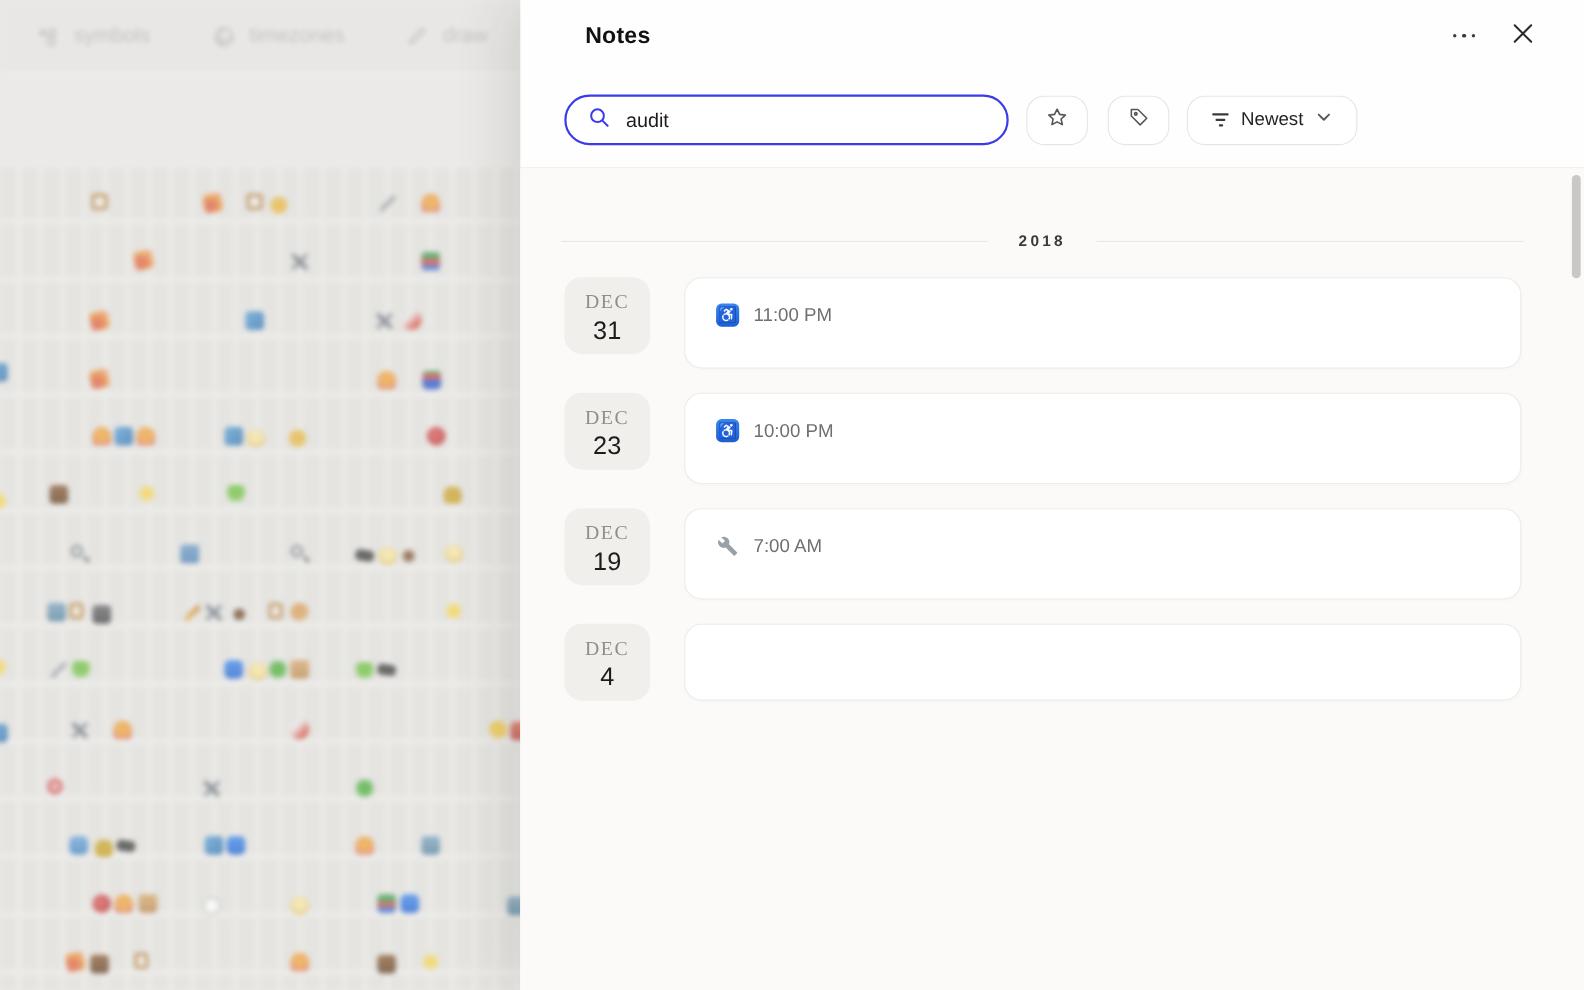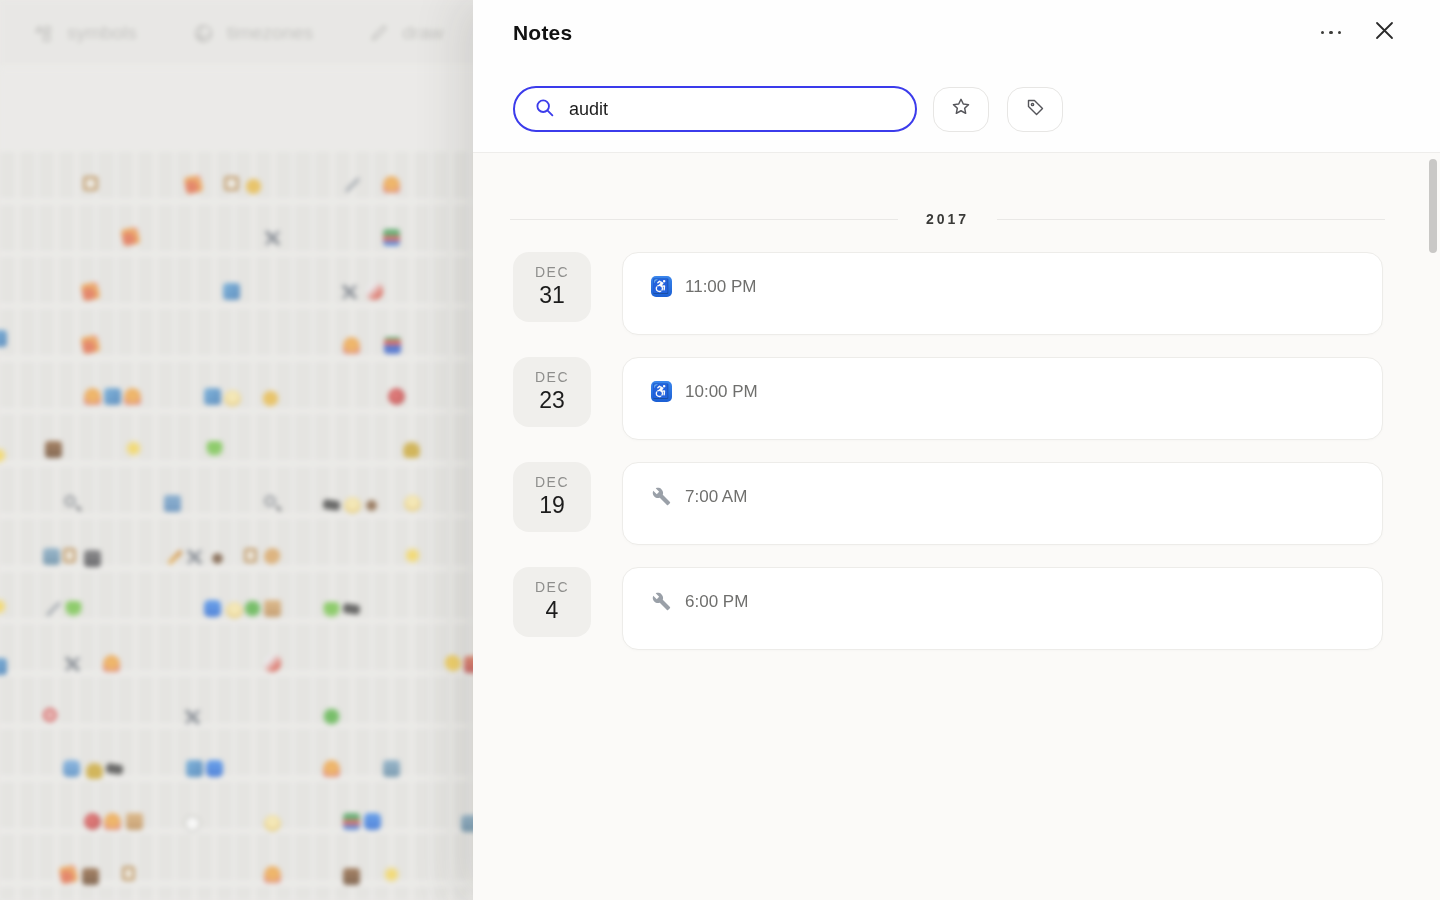--- a/index.html
+++ b/index.html
@@ -57,21 +57,21 @@
   .e-target  { width:14px; height:14px; border:3px solid #d23b3b; border-radius:50%; background:radial-gradient(circle,#d23b3b 28%, #f4f2ef 38%); }
   .e-refresh { background:linear-gradient(#6aa5de,#3f7fc0); border-radius:5px; }
   .e-chat    { background:#fdfdfd; border:2px solid #c8c8c4; border-radius:50%; }
   .e-moon    { background:radial-gradient(circle at 60% 40%, #f2c63e 55%, rgba(0,0,0,0) 78%); border-radius:50%; }
   .e-frame   { width:15px; height:15px; background:#efece4; border:3px solid #b98a4f; border-radius:3px; }
   .e-medal   { background:radial-gradient(circle,#e8b63c 50%, rgba(0,0,0,0) 78%); border-radius:50%; }
   .e-trophy  { background:radial-gradient(circle,#e8b63c 50%, rgba(0,0,0,0) 78%); }
 
   
   .panel { position:absolute; left:473px; top:0; width:967px; height:900px; background:#fefefe; box-shadow:-14px 0 44px rgba(50,50,45,0.12); }
-  .panel-header { height:65px; display:flex; align-items:center; padding:0 44px 0 40px; }
+  .panel-header { height:65px; display:flex; align-items:center; padding:0 44px 0 59px; }
   .panel-title { font-size:21px; font-weight:700; color:#111; letter-spacing:0.2px; }
   .header-actions { margin-left:auto; display:flex; align-items:center; gap:30px; }
   .dots-btn { display:flex; gap:5px; align-items:center; cursor:pointer; padding:6px 2px; }
   .dots-btn i { width:3.5px; height:3.5px; border-radius:50%; background:#3c3c3a; }
   .close-btn { cursor:pointer; display:flex; padding:2px; }
 
   .toolbar { display:flex; align-items:center; padding:21px 0 20px 40px; }
   .search-box { width:404px; height:46px; border:2px solid #3b3beb; border-radius:23px; display:flex; align-items:center; padding-left:19px; gap:14px; background:#fff; }
   .search-box input { border:none; outline:none; background:transparent; font-family:inherit; font-size:18px; color:#1c1c1c; flex:1; min-width:0; padding-right:14px; }
   .icon-btn { width:56px; height:45px; border:1.5px solid #e7e6e4; border-radius:16px; background:#fff; display:flex; align-items:center; justify-content:center; cursor:pointer; }
@@ -87,21 +87,21 @@
   .panel-divider { height:1px; background:#eeedeb; }
   .list { position:relative; height:747px; background:#fbfaf8; overflow:hidden; }
 
   .year-row { display:flex; align-items:center; gap:28px; margin:58px 55px 0 37px; }
   .year-row .line { flex:1; height:1px; background:#e9e8e6; }
   .year-label { font-size:14px; font-weight:700; letter-spacing:3px; color:#3a3a38; }
 
   .entries { margin-top:25px; }
   .entry { display:flex; padding-left:40px; margin-bottom:22px; }
   .date-chip { width:78px; height:70px; background:#f0efec; border-radius:16px; text-align:center; flex:none; }
-  .date-month { font-size:14px; letter-spacing:1.5px; color:#8e8e8c; margin-top:12px; }
+  .date-month { font-size:18px; letter-spacing:1.5px; color:#8e8e8c; margin-top:12px;font-family:Liberation Serif, serif; }
   .date-day { font-size:23px; font-weight:500; color:#1c1c1c; margin-top:2px; }
   .note-card { margin-left:31px; width:761px; background:#ffffff; border:1px solid #edece9; border-radius:16px; padding:23px 28px 24px 28px; box-shadow:0 1px 3px rgba(0,0,0,0.02); }
   .note-meta { display:flex; align-items:center; gap:13px; margin-bottom:13px; }
   .ic-access { width:21px; height:21px; border-radius:5px; background:linear-gradient(#3a86ec,#1b5fd4); color:#fff; font-size:14px; line-height:21px; text-align:center; display:inline-block; }
   .ic-wrench { display:inline-flex; width:21px; height:21px; align-items:center; justify-content:center; }
   .note-time { font-size:17px; color:#6f6f6d; }
   .note-text { font-size:18.5px; line-height:1.76; color:#1e1e1e; letter-spacing:0.1px; }
   .hl { color:#2b2ce0; background:#eceafc; border-radius:5px; padding:1px 5px; margin:0 1px; }
 
   .scroll-thumb { position:absolute; right:3px; top:6px; width:8px; height:94px; border-radius:4px; background:#c9c8c6; }
@@ -271,28 +271,41 @@
       </span>
     </div>
     <div class="icon-btn btn-tag">
       <span>
         <svg width="21" height="21" viewBox="0 0 24 24" fill="none" stroke="#55555a" stroke-width="1.6" stroke-linejoin="round">
             <path d="M4 4h6.8l9.2 9.2-6.8 6.8L4 10.8z"></path>
             <circle cx="8.6" cy="8.6" r="1.3"></circle>
           </svg>
       </span>
     </div>
+    <div class="sort-btn">
+      <span class="filter-ic">
+          <i></i>
+          <i></i>
+          <i></i>
+        </span>
+      <span class="sort-label">Newest</span>
+      <span>
+        <svg width="15" height="15" viewBox="0 0 16 16" fill="none" stroke="#55555a" stroke-width="1.8" stroke-linecap="round" stroke-linejoin="round">
+            <path d="M3 5.5l5 5 5-5"></path>
+          </svg>
+      </span>
+    </div>
   </div>
 
   <div class="panel-divider"></div>
 
   <div class="list">
     <div class="year-row">
       <span class="line"></span>
-      <span class="year-label">2017</span>
+      <span class="year-label">2018</span>
       <span class="line"></span>
     </div>
     <div class="entries" id="entries">
   <div class="entry">
     <div class="date-chip">
       <div class="date-month">DEC</div>
       <div class="date-day">31</div>
     </div>
     <div class="note-card">
       <div class="note-meta">
@@ -334,28 +347,19 @@
       </div>
     </div>
   </div>
 
   <div class="entry">
     <div class="date-chip">
       <div class="date-month">DEC</div>
       <div class="date-day">4</div>
     </div>
     <div class="note-card">
-      <div class="note-meta">
-
-        <span class="ic-wrench">
-          <svg width="19" height="19" viewBox="0 0 24 24">
-                  <path d="M22.7 19l-9.1-9.1c.9-2.3.4-5-1.5-6.9-2-2-5-2.4-7.4-1.3L9 6 6 9 1.6 4.7C.4 7.1.9 10.1 2.9 12.1c1.9 1.9 4.6 2.4 6.9 1.5l9.1 9.1c.4.4 1 .4 1.4 0l2.3-2.3c.5-.4.5-1.1.1-1.4z" fill="#9aa0a8"></path>
-                </svg>
-        </span>
-        <span class="note-time">6:00 PM</span>
-      </div>
     </div>
   </div>
 </div>
     <div class="scroll-thumb"></div>
   </div>
 
 </div>
 
 </body></html>

